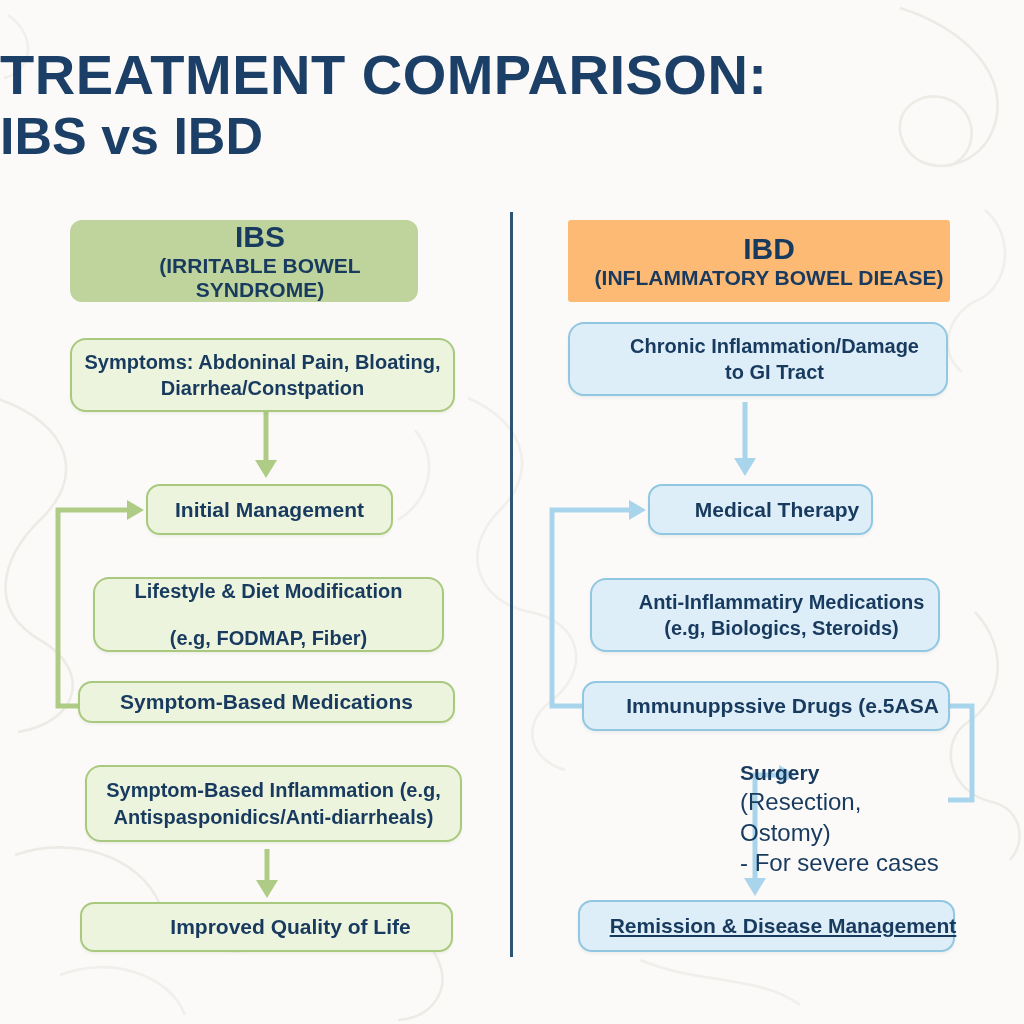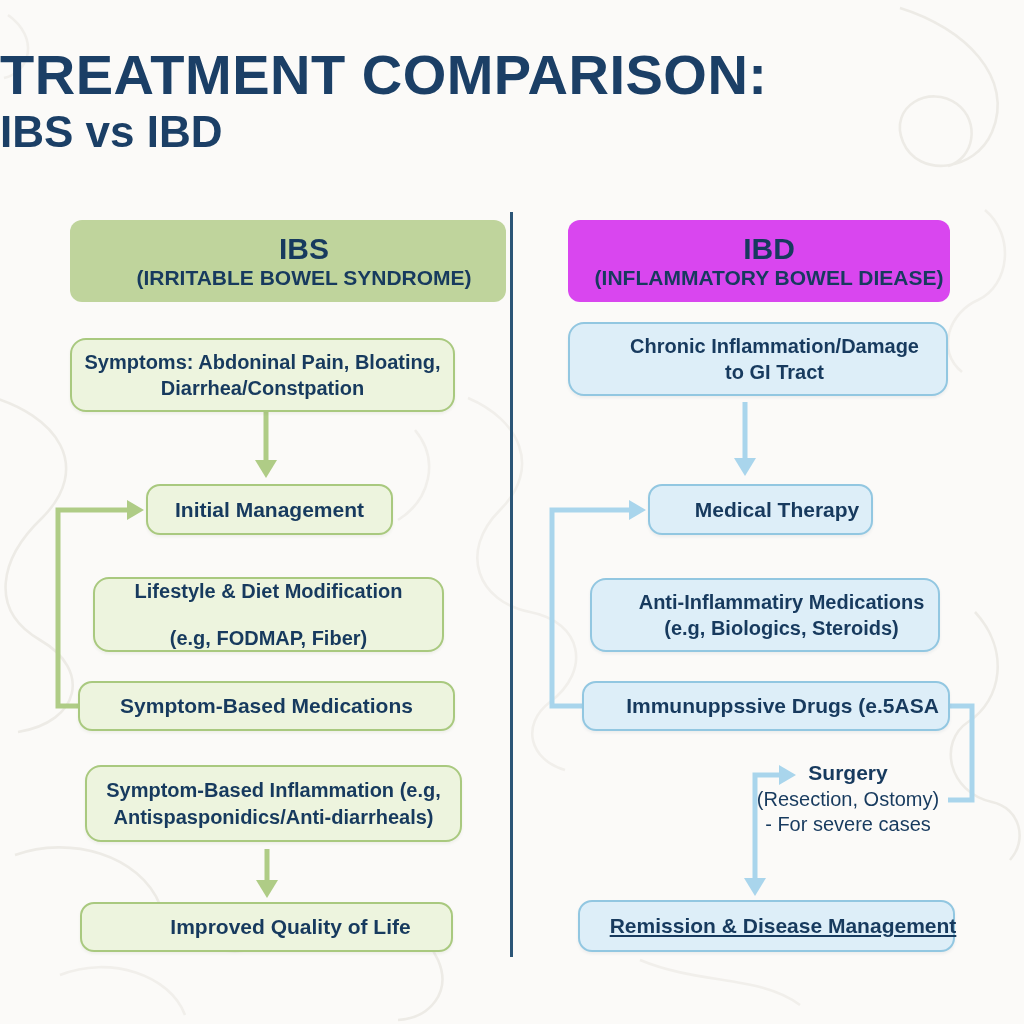--- a/index.html
+++ b/index.html
@@ -9,41 +9,41 @@
     font-family:"Liberation Sans","DejaVu Sans",sans-serif;
     color:#173a5e;
   }
   svg.layer{position:absolute;left:0;top:0;width:1024px;height:1024px;pointer-events:none;}
   .wm path{fill:none;stroke:#edebe6;stroke-width:2.6;}
   .wm .soft{stroke:#f1efeb;}
   
   .title{position:absolute;left:0;top:44px;width:1024px;text-align:left;
          color:#1b3f66;font-weight:bold;line-height:1.12;}
   .title .t1{font-size:56px;letter-spacing:0.5px;}
-  .title .t2{font-size:44px;}
+  .title .t2{font-size:52px;}
   
   .divider{position:absolute;left:510px;top:212px;width:3px;height:745px;background:#2b5577;}
   
   .node{position:absolute;display:flex;flex-direction:column;justify-content:center;
         align-items:center;text-align:center;box-sizing:border-box;}
   .node .bl{white-space:nowrap;line-height:1.32;}
   .g-header{background:#bfd49c;border-radius:12px;}
-  .b-header{background:#d946ef;border-radius:12px;padding-left:20px;}
+  .b-header{background:#fdba74;border-radius:3px;padding-left:20px;}
   .g-box{background:#edf4de;border:2.5px solid #a9c97f;border-radius:16px;
          box-shadow:0 2px 3px rgba(90,110,60,0.08);}
   .b-box{background:#ddeef8;border:2.5px solid #92c7e1;border-radius:16px;
          box-shadow:0 2px 3px rgba(60,90,110,0.08);padding-left:33px;}
   .abbr{font-size:30px;font-weight:bold;line-height:1.15;}
   .full{font-size:21px;font-weight:bold;}
   .fs20 .bl{font-size:20px;font-weight:bold;}
   .fs21 .bl{font-size:21px;font-weight:bold;}
   
-  .surgery{position:absolute;left:740px;top:760px;width:216px;text-align:center;line-height:1.28;}
+  .surgery{position:absolute;left:740px;top:760px;width:216px;line-height:1.28;}
   .surgery .s1{font-size:21px;font-weight:bold;}
-  .surgery .s2,.surgery .s3{font-size:20px;}
+  .surgery .s2,.surgery .s3{font-size:24px;}
   .conn{fill:none;stroke-linejoin:miter;}
   .conn.g{stroke:#afcc86;stroke-width:5;}
   .conn.b{stroke:#a9d5ec;stroke-width:5;}
   .ah-g{fill:#afcc86;}
   .ah-b{fill:#a9d5ec;}
 </style>
 </head>
 <body>
 
 <div class="canvas">
@@ -80,40 +80,40 @@
     <path class="conn b" d="M745,402 L745,460"></path>
     <polygon class="ah-b" points="745,476 734,458 756,458"></polygon>
     <path class="conn b" d="M582,706 L552,706 L552,510 L630,510"></path>
     <polygon class="ah-b" points="646,510 629,500 629,520"></polygon>
     <path class="conn b" d="M950,706 L972,706 L972,800 L948,800"></path>
     <path class="conn b" d="M780,775 L755,775 L755,880"></path>
     <polygon class="ah-b" points="796,775 779,765 779,785"></polygon>
     <polygon class="ah-b" points="755,896 744,878 766,878"></polygon>
   </svg>
 
-  <div class="node g-header" style="left:70px;top:220px;width:436px;height:82px;padding-left:32px;">
+  <div class="node g-header" style="left:70px;top:220px;width:348px;height:82px;padding-left:32px;">
     <div class="abbr">IBS</div>
     <div class="full">(IRRITABLE BOWEL SYNDROME)</div>
   </div>
 
   <div class="node g-box fs20" style="left:70px;top:322px;width:385px;height:74px;margin-top:16px;">
     <div class="bl">Symptoms: Abdoninal Pain, Bloating,</div>
     <div class="bl">Diarrhea/Constpation</div>
   </div>
 
   <div class="node g-box fs21" style="left:146px;top:484px;width:247px;height:51px;border-radius:14px;align-items:center;">
     <div class="bl">Initial Management</div>
   </div>
 
   <div class="node g-box fs20" style="left:93px;top:577px;width:351px;height:75px;gap:20px;">
     <div class="bl">Lifestyle &amp; Diet Modification</div>
     <div class="bl">(e.g, FODMAP, Fiber)</div>
   </div>
 
-  <div class="node g-box fs21" style="left:78px;top:681px;width:377px;height:50px;border-radius:14px;">
+  <div class="node g-box fs21" style="left:78px;top:681px;width:377px;height:42px;border-radius:14px;">
     <div class="bl">Symptom-Based Medications</div>
   </div>
 
   <div class="node g-box fs20" style="left:85px;top:765px;width:377px;height:77px;">
     <div class="bl">Symptom-Based Inflammation (e.g,</div>
     <div class="bl">Antispasponidics/Anti-diarrheals)</div>
   </div>
 
   <div class="node g-box fs21" style="left:80px;top:902px;width:373px;height:50px;border-radius:14px;padding-left:48px;">
     <div class="bl">Improved Quality of Life</div>

